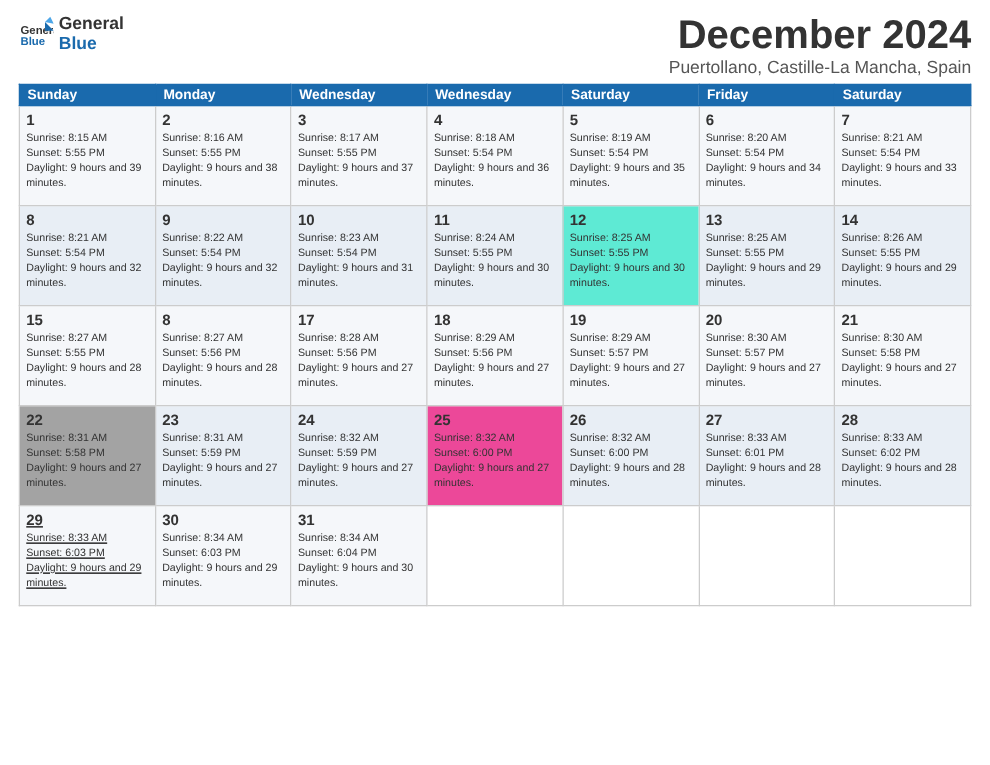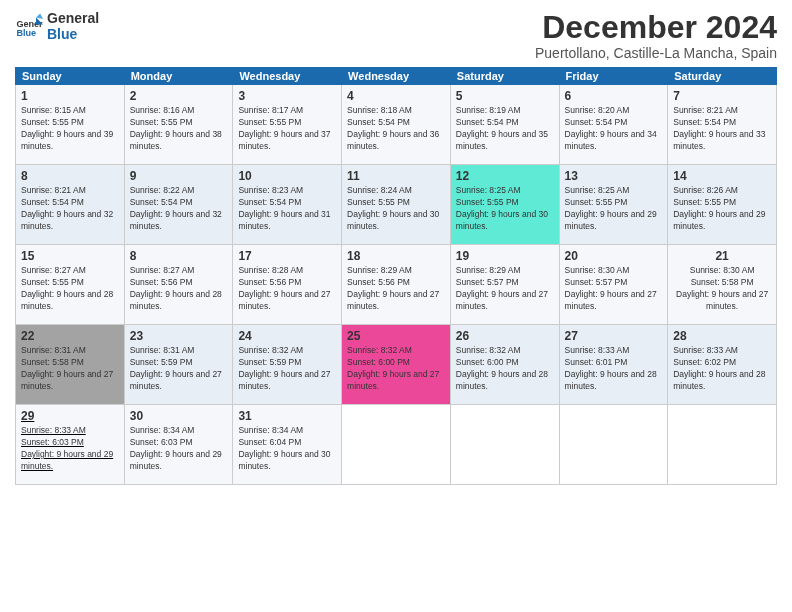--- a/index.html
+++ b/index.html
@@ -280,21 +280,21 @@
         </div>
           </td>
           <td style="background-color: rgb(245, 247, 250);">
             <div class="day-number">20</div>
         <div class="day-info">
           Sunrise: 8:30 AM<br>
           Sunset: 5:57 PM<br>
           Daylight: 9 hours and 27 minutes.
         </div>
           </td>
-          <td style="background-color: rgb(245, 247, 250); text-align: center;">
+          <td style="background-color: rgb(245, 247, 250);">
             <div class="day-number">21</div>
         <div class="day-info">
           Sunrise: 8:30 AM<br>
           Sunset: 5:58 PM<br>
           Daylight: 9 hours and 27 minutes.
         </div>
           </td>
         </tr>
         <tr>
           <td style="background-color: #a3a3a3;">

